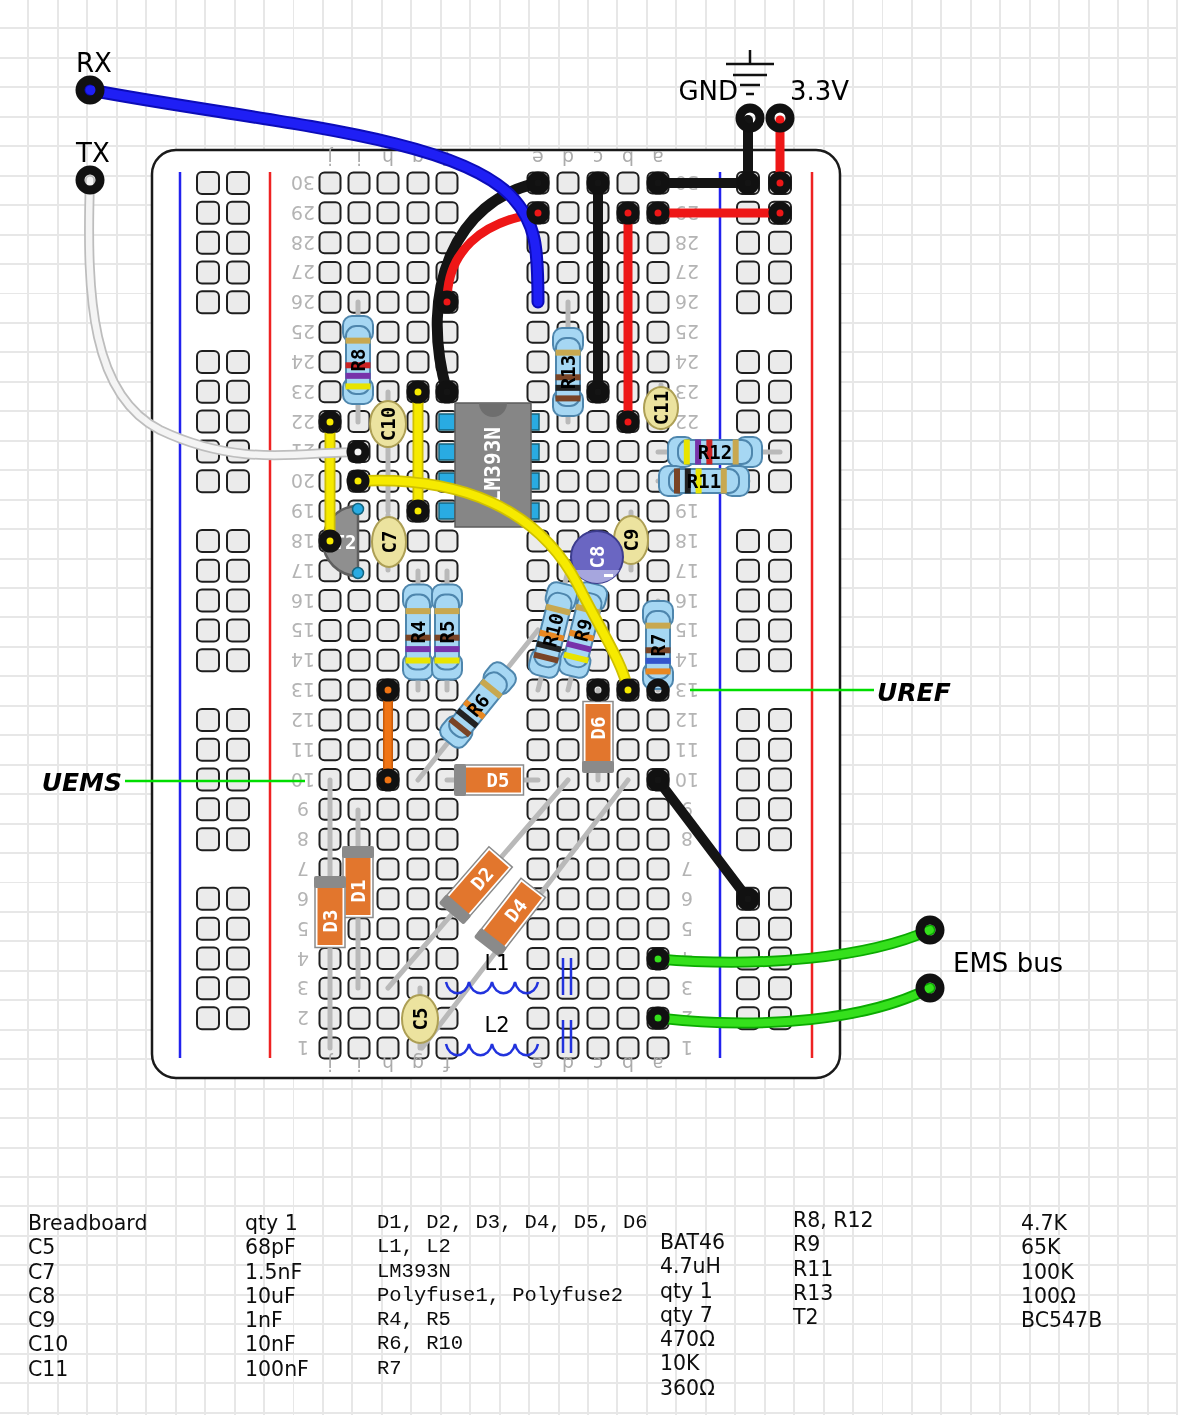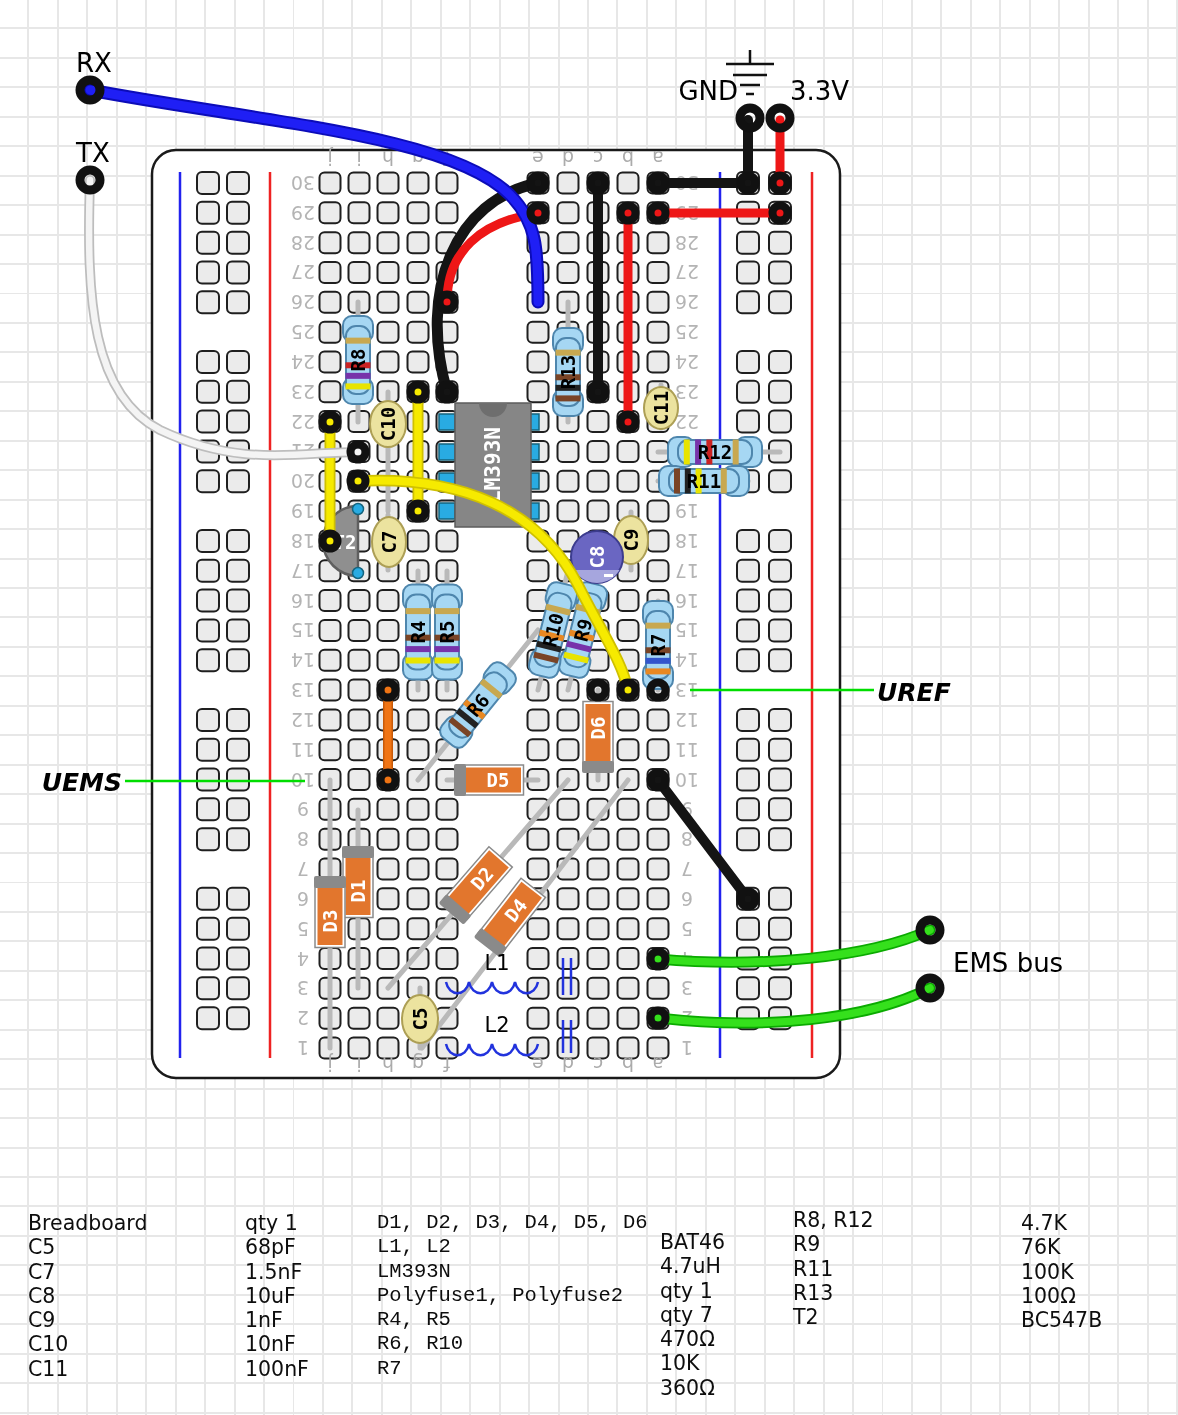--- a/index.html
+++ b/index.html
@@ -828,15 +828,15 @@
   <text x="122" y="791" text-anchor="end" class="net-label">UEMS</text>
   <text x="877" y="701" class="net-label">UREF</text>
 </svg>
 
 <div id="parts-list">
       <div class="plist-col" style="left: 28px; top: 1211px;"><div>Breadboard</div><div>C5</div><div>C7</div><div>C8</div><div>C9</div><div>C10</div><div>C11</div></div>
       <div class="plist-col" style="left: 245px; top: 1211px;"><div>qty 1</div><div>68pF</div><div>1.5nF</div><div>10uF</div><div>1nF</div><div>10nF</div><div>100nF</div></div>
       <div class="plist-col" style="left: 377px; top: 1211px; font-family: Liberation Mono, monospace;"><div>D1, D2, D3, D4, D5, D6</div><div>L1, L2</div><div>LM393N</div><div>Polyfuse1, Polyfuse2</div><div>R4, R5</div><div>R6, R10</div><div>R7</div></div>
       <div class="plist-col" style="left: 660px; top: 1230px;"><div>BAT46</div><div>4.7uH</div><div>qty 1</div><div>qty 7</div><div>470Ω</div><div>10K</div><div>360Ω</div></div>
       <div class="plist-col" style="left: 793px; top: 1208px;"><div>R8, R12</div><div>R9</div><div>R11</div><div>R13</div><div>T2</div></div>
-      <div class="plist-col" style="left: 1009px; top: 1211px; margin-left: 12px;"><div>4.7K</div><div>76K</div><div>100K</div><div>100Ω</div><div>BC547B</div></div>
+      <div class="plist-col" style="left: 1009px; top: 1211px; margin-left: 12px;"><div>4.7K</div><div>65K</div><div>100K</div><div>100Ω</div><div>BC547B</div></div>
     </div>
 </div>
 
 </body></html>

